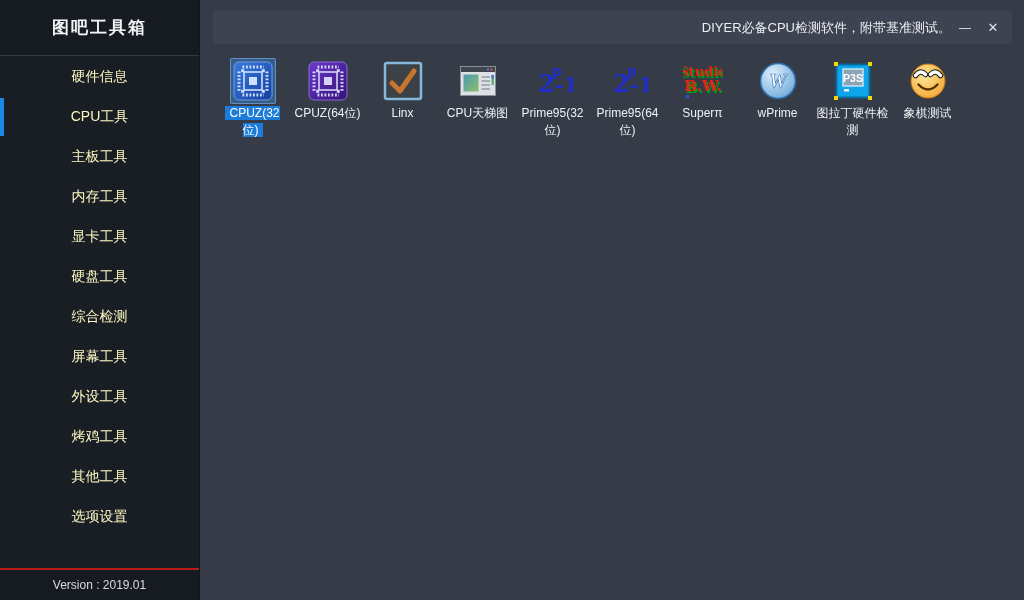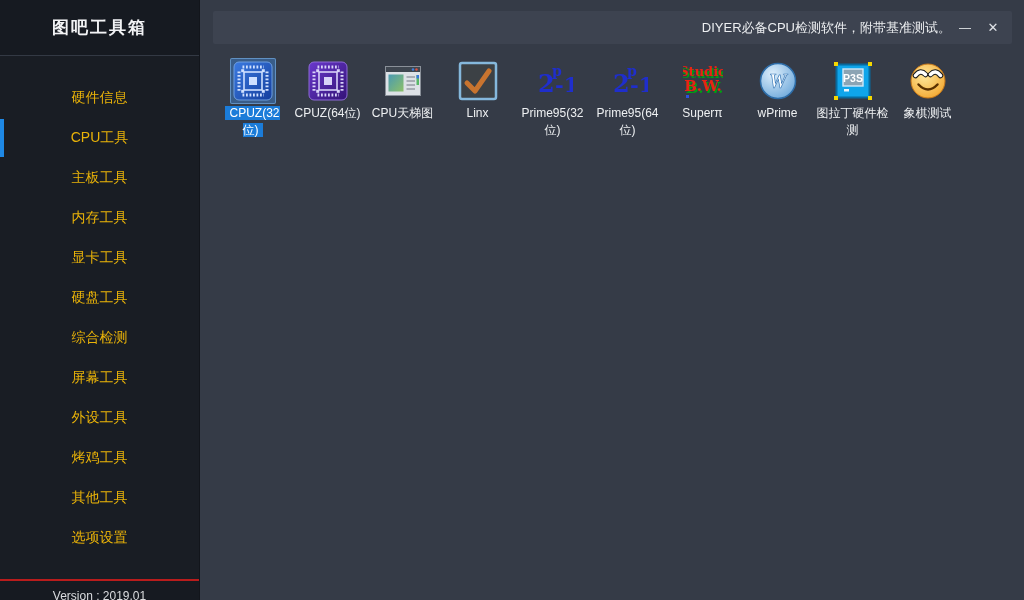--- a/index.html
+++ b/index.html
@@ -7,31 +7,31 @@
     width:1024px;height:600px;overflow:hidden;position:relative;
     background:#353b47;
     font-family:"Liberation Sans","DejaVu Sans",sans-serif;
     -webkit-font-smoothing:antialiased;
     user-select:none;
   }
   
   .sidebar{
     position:absolute;left:0;top:0;bottom:0;width:200px;
     background:#191d24;border-right:1px solid #12151b;
-    display:flex;flex-direction:column;box-sizing:border-box;gap:21px;
+    display:flex;flex-direction:column;box-sizing:border-box;
   }
   .sidebar-title{
     height:55px;flex:0 0 55px;display:flex;align-items:center;justify-content:center;
     color:#f2f3f5;font-size:17px;font-weight:bold;letter-spacing:2px;
     border-bottom:1px solid #333944;background:#161a21;
   }
   .menu{flex:1 1 auto;padding:1px 0 0 0;margin:0;list-style:none;}
   .menu-item{
     position:relative;height:40px;display:flex;align-items:center;justify-content:center;
-    color:#eab308;font-size:14px;cursor:pointer;
+    color:#fef9c3;font-size:14px;cursor:pointer;
   }
   .menu-item.selected::before{
     content:"";position:absolute;left:0;top:1px;bottom:1px;width:4px;background:#1e88e5;
   }
   .version-bar{
     flex:0 0 30px;display:flex;align-items:center;justify-content:center;
     border-top:2px solid #b91c1c;background:#161a21;
     color:#d9dbde;font-size:12px;
   }
   
@@ -191,20 +191,29 @@
     <g fill="#d8d2f8">
       <rect x="8.2" y="8.2" width="3" height="3"></rect>
               <rect x="28.8" y="8.2" width="3" height="3"></rect>
       <rect x="8.2" y="28.8" width="3" height="3"></rect>
               <rect x="28.8" y="28.8" width="3" height="3"></rect>
       <rect x="16" y="16" width="8" height="8"></rect>
     </g>
   </svg>
         </div>
     <div class="tool-label"><span>CPUZ(64位)</span></div>
+  </div>
+      <div class="tool">
+    <div class="tool-icon-wrap">
+          <svg width="40" height="40" viewBox="0 0 40 40" xmlns="http://www.w3.org/2000/svg">
+    <rect x="2" y="2" width="36" height="36" rx="2" fill="#3c4145" stroke="#85b8dc" stroke-width="2.5"></rect>
+    <path d="M9 22 L17 30 L31 10" fill="none" stroke="#c8742f" stroke-width="5" stroke-linecap="round" stroke-linejoin="round"></path>
+  </svg>
+        </div>
+    <div class="tool-label"><span>Linx</span></div>
   </div>
       <div class="tool">
     <div class="tool-icon-wrap">
           <svg width="40" height="40" viewBox="0 0 40 40" xmlns="http://www.w3.org/2000/svg">
     <defs>
               <linearGradient id="glad" x1="0" y1="0" x2="1" y2="1">
       <stop offset="0" stop-color="#4a9ab2"></stop>
                 <stop offset="1" stop-color="#8cc068"></stop>
     </linearGradient>
             </defs>
@@ -221,29 +230,20 @@
     </g>
     <rect x="33.5" y="14" width="2.5" height="10" fill="#58b868"></rect>
     <rect x="33.5" y="14" width="2.5" height="3.5" fill="#3878d8"></rect>
   </svg>
         </div>
     <div class="tool-label"><span>CPU天梯图</span></div>
   </div>
       <div class="tool">
     <div class="tool-icon-wrap">
           <svg width="40" height="40" viewBox="0 0 40 40" xmlns="http://www.w3.org/2000/svg">
-    <rect x="2" y="2" width="36" height="36" rx="2" fill="#3c4145" stroke="#85b8dc" stroke-width="2.5"></rect>
-    <path d="M9 22 L17 30 L31 10" fill="none" stroke="#c8742f" stroke-width="5" stroke-linecap="round" stroke-linejoin="round"></path>
-  </svg>
-        </div>
-    <div class="tool-label"><span>Linx</span></div>
-  </div>
-      <div class="tool">
-    <div class="tool-icon-wrap">
-          <svg width="40" height="40" viewBox="0 0 40 40" xmlns="http://www.w3.org/2000/svg">
     <g fill="#1f2ecc" font-family="'DejaVu Serif','Liberation Serif',serif" font-weight="bold">
       <text x="5" y="31" font-size="24">2</text>
       <text x="19" y="15" font-size="14">p</text>
       <text x="22" y="31" font-size="21">-1</text>
     </g>
   </svg>
         </div>
     <div class="tool-label"><span>Prime95(32位)</span></div>
   </div>
       <div class="tool">

